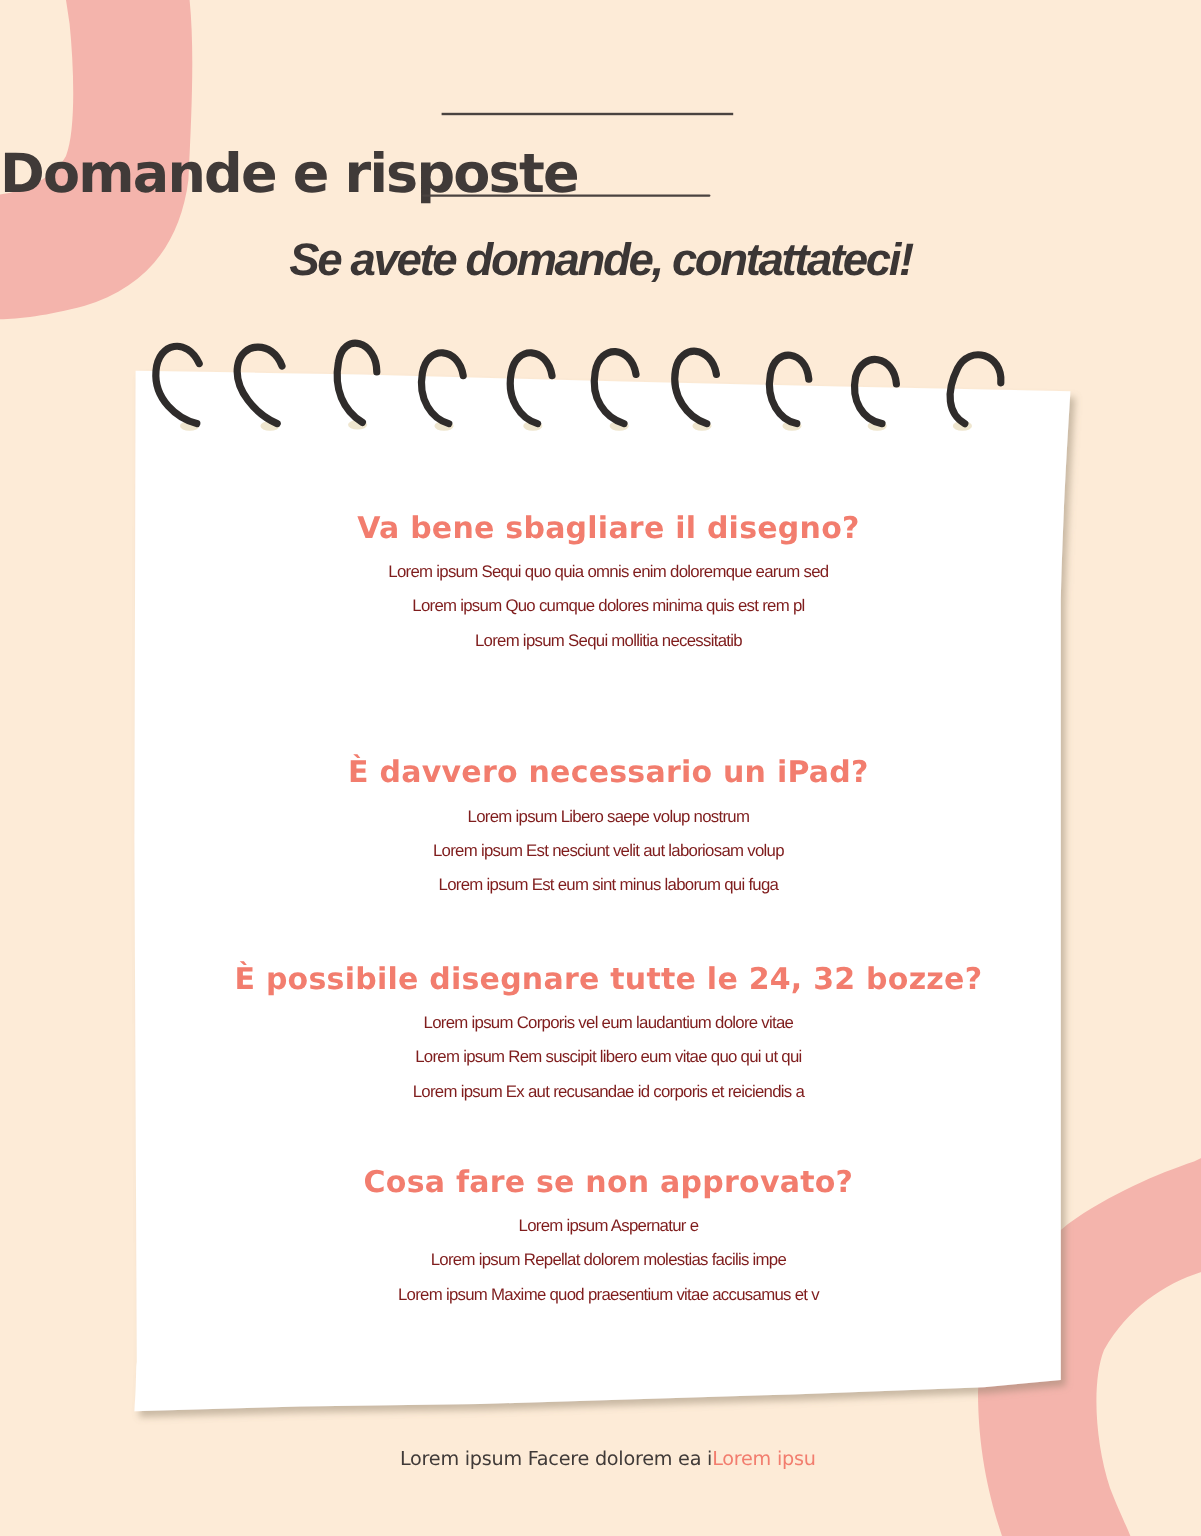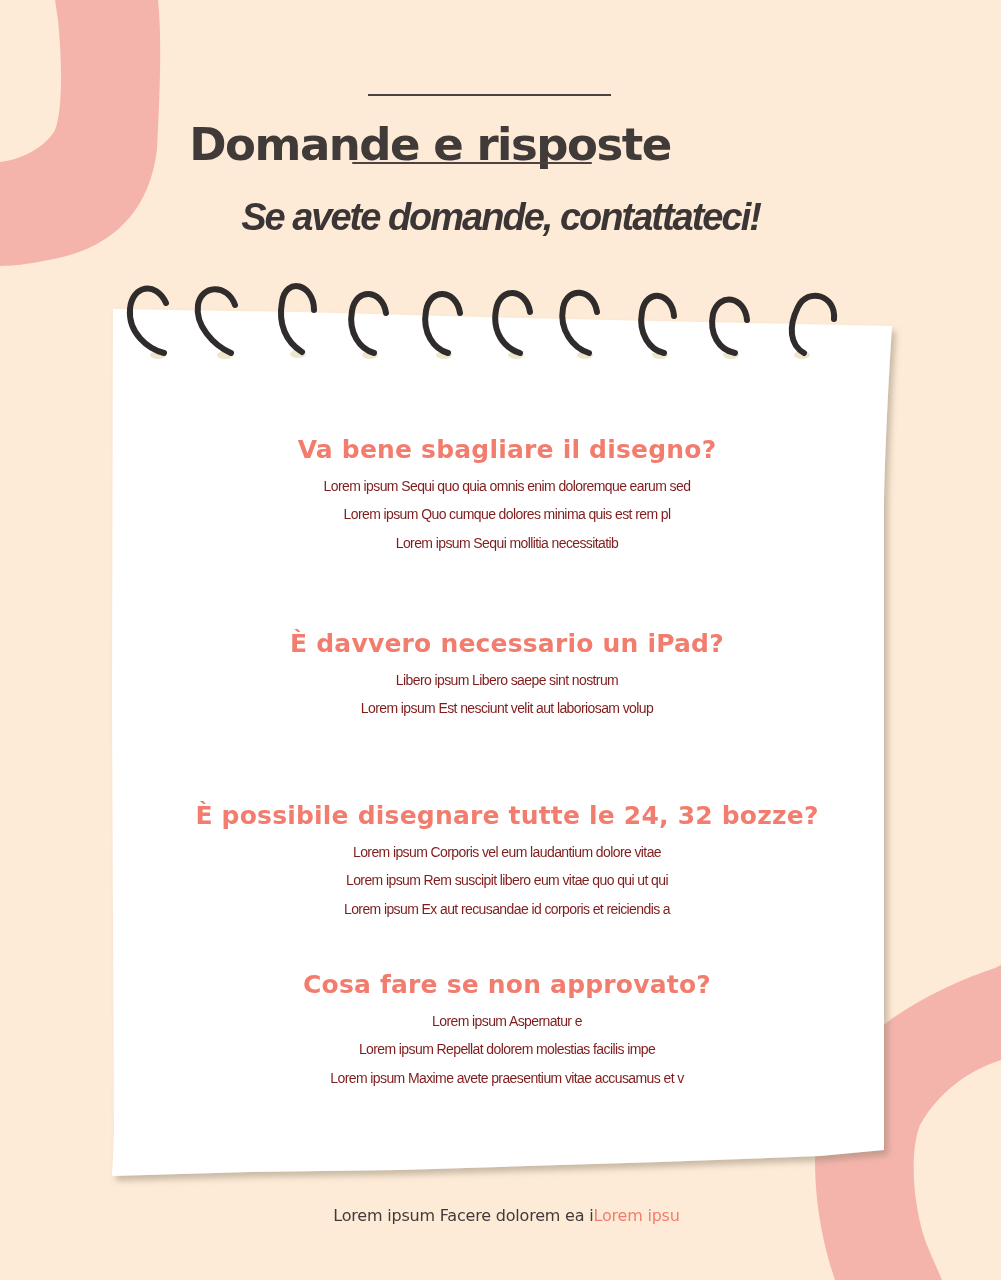--- a/index.html
+++ b/index.html
@@ -7,21 +7,21 @@
     width: 1001px; height: 1280px; overflow: hidden; position: relative;
     background: #fdebd7;
     font-family: "DejaVu Sans", sans-serif;
   }
   .deco { position: absolute; left: 0; top: 0; }
   .top-rule {
     position: absolute; left: 368px; top: 94px; width: 243px; height: 2px;
     background: #4a4340;
   }
   .title {
-    position: absolute; left: 0; width: 860px; top: 118px; text-align: center;
+    position: absolute; left: 0; width: 860px; top: 118px; text-align: left;
     font-family: "DejaVu Sans", sans-serif; font-weight: bold;
     font-size: 45px; color: #403a38; letter-spacing: -1.5px;
     margin: 0;
   }
   .title-underline {
     position: absolute; left: 352px; top: 162px; width: 240px; height: 2px;
     background: #4a4340; border-radius: 1px;
   }
   .subtitle {
     position: absolute; left: 0; width: 1001px; top: 196px; text-align: center;
@@ -36,21 +36,21 @@
   .qa { margin: 0; }
   .q {
     font-family: "DejaVu Sans", sans-serif; font-weight: bold;
     color: #f27d6e; font-size: 25px; letter-spacing: 0.2px;
     margin: 0; line-height: 40px;
   }
   .a {
     font-family: "Liberation Sans", sans-serif; color: #7f1d1d;
     font-size: 14px; letter-spacing: -0.6px; line-height: 28.3px; margin: 0;
   }
-  .qa1 { position: absolute; left: 0; width: 790px; top: 0; margin-top: 10px; }
+  .qa1 { position: absolute; left: 0; width: 790px; top: 0; }
   .qa2 { position: absolute; left: 0; width: 790px; top: 204px; }
   .qa3 { position: absolute; left: 0; width: 790px; top: 376px; }
   .qa4 { position: absolute; left: 0; width: 790px; top: 545px; }
   .a-block { margin-top: 2px; }
   .footer {
     position: absolute; left: 0; width: 1013px; top: 1206px; text-align: center;
     font-family: "DejaVu Sans", sans-serif; font-size: 16px; color: #403a38;
     letter-spacing: -0.2px;
   }
   .footer .accent { color: #f27d6e; }
@@ -128,39 +128,40 @@
     <div class="a-block">
       <p class="a">Lorem ipsum Sequi quo quia omnis enim doloremque earum sed</p>
       <p class="a">Lorem ipsum Quo cumque dolores minima quis est rem pl</p>
       <p class="a">Lorem ipsum Sequi mollitia necessitatib</p>
     </div>
   </section>
 
   <section class="qa qa2">
     <h3 class="q">È davvero necessario un iPad?</h3>
     <div class="a-block">
-      <p class="a">Libero ipsum Libero saepe sint nostrum</p>
+      <p class="a">Lorem ipsum Libero saepe volup nostrum</p>
       <p class="a">Lorem ipsum Est nesciunt velit aut laboriosam volup</p>
+      <p class="a">Lorem ipsum Est eum sint minus laborum qui fuga</p>
     </div>
   </section>
 
   <section class="qa qa3">
     <h3 class="q">È possibile disegnare tutte le 24, 32 bozze?</h3>
     <div class="a-block">
       <p class="a">Lorem ipsum Corporis vel eum laudantium dolore vitae</p>
       <p class="a">Lorem ipsum Rem suscipit libero eum vitae quo qui ut qui</p>
       <p class="a">Lorem ipsum Ex aut recusandae id corporis et reiciendis a</p>
     </div>
   </section>
 
   <section class="qa qa4">
     <h3 class="q">Cosa fare se non approvato?</h3>
     <div class="a-block">
       <p class="a">Lorem ipsum Aspernatur e</p>
       <p class="a">Lorem ipsum Repellat dolorem molestias facilis impe</p>
-      <p class="a">Lorem ipsum Maxime avete praesentium vitae accusamus et v</p>
+      <p class="a">Lorem ipsum Maxime quod praesentium vitae accusamus et v</p>
     </div>
   </section>
 </div>
 
 <div class="footer">
   <span>Lorem ipsum Facere dolorem ea i</span><span class="accent">Lorem ipsu</span>
 </div>
 
 </body></html>

